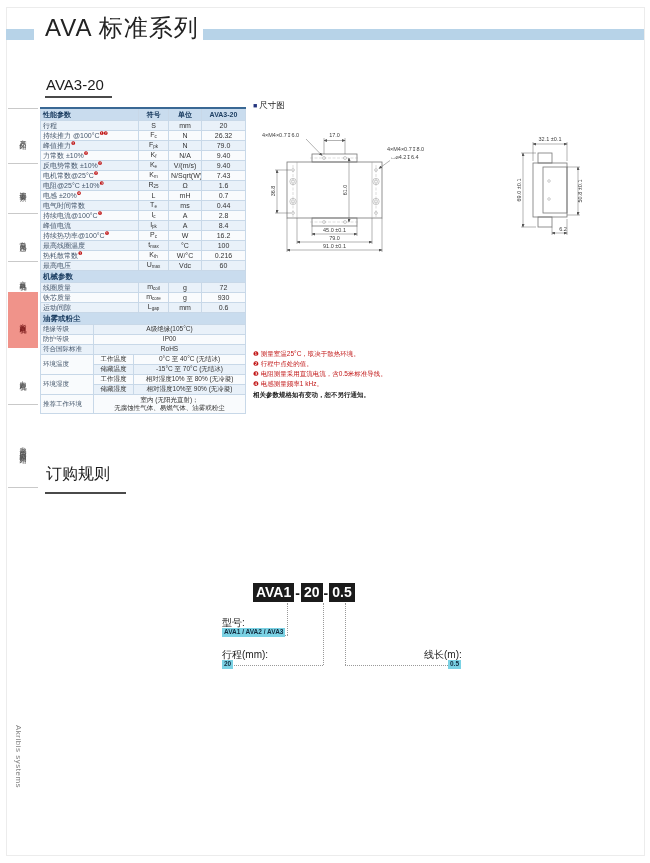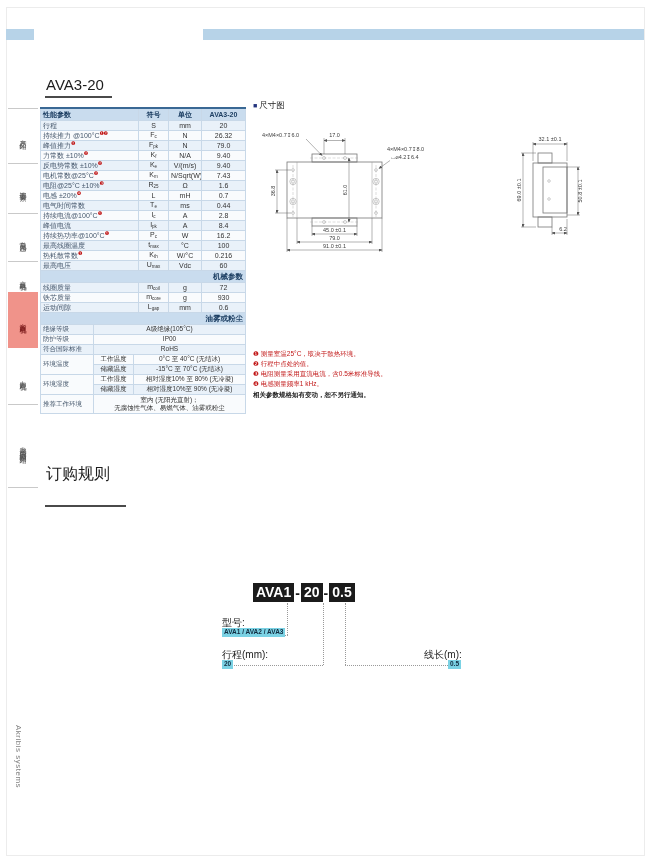--- a/index.html
+++ b/index.html
@@ -16,34 +16,34 @@
   
   .sb-item{position:absolute;left:8px;width:30px;display:flex;align-items:center;justify-content:center;color:#555;font-size:7px;cursor:pointer;}
   .sb-item span{writing-mode:vertical-rl;text-orientation:upright;letter-spacing:1px;line-height:1;}
   .sb-item.active{background:#f0938a;color:#7d1d1d;}
   .sb-div{position:absolute;left:8px;width:30px;border-top:1px solid #c9c9c9;height:0;}
   .brand{position:absolute;left:14px;top:725px;height:80px;writing-mode:vertical-rl;font-size:8px;color:#828282;letter-spacing:.5px;}
 
   
   h2.sec{position:absolute;margin:0;font-weight:normal;color:#1c1c1c;border-bottom:2px solid #4a4a4a;}
   #ava-heading{left:45px;top:76px;font-size:15px;padding:0 8px 3px 1px;}
-  #order-heading{left:45px;top:464px;font-size:16px;padding:0 16px 20px 1px;}
+  #order-heading{left:45px;top:464px;font-size:16px;padding:0 16px 7px 1px;}
 
   
   .tables{position:absolute;left:40px;top:107px;width:205px;}
   table.tbl{border-collapse:collapse;table-layout:fixed;width:205px;font-size:7px;color:#333;}
   table.tbl + table.tbl{margin-top:-1px;}
   .tbl td,.tbl th{border:1px solid #c8d8e8;padding:0 2px;height:9px;line-height:1;overflow:hidden;white-space:nowrap;}
   .tbl th{background:#c9dcee;color:#1d3f63;font-size:7px;height:11px;text-align:center;}
   .tbl th.lft,.tbl td.lft{text-align:left;}
   .tbl td{text-align:center;}
   #tbl-perf{border-top:2px solid #3a6894;}
   .tbl tbody tr:nth-child(odd){background:#e9f1f9;}
   .tbl tbody tr:nth-child(even){background:#f9fbfd;}
-  .tbl .sechead th{text-align:right;font-size:7.5px;}
+  .tbl .sechead th{text-align:left;font-size:7.5px;}
   .name{color:#44566b;}
   .mk{font-size:5px;color:#c11616;vertical-align:super;letter-spacing:-.5px;}
   .sub{font-size:4.5px;vertical-align:-1px;}
   #tbl-other td{font-size:6.5px;}
   #tbl-other td.twoline{height:18px;white-space:normal;line-height:1.3;}
 
   
   .diagram-label{position:absolute;left:253px;top:100px;font-size:8.5px;color:#222;}
   .diagram-label .sq{color:#24357e;font-size:7px;margin-right:2px;}
   svg.dims{position:absolute;left:250px;top:125px;}
@@ -67,20 +67,21 @@
   .dot-v{position:absolute;width:0;border-left:1px dotted #999;}
   .dot-h{position:absolute;height:0;border-top:1px dotted #999;}
 </style>
 </head>
 <body>
 
 <div class="page">
   <div class="frame"></div>
 
   <div class="bar bar-left"></div>
+  <h1 class="title">AVA 标准系列</h1>
   <div class="bar bar-right"></div>
 
   <div id="sidebar">
       <div class="sb-item" style="top: 110px; height: 52px;">
         <span>产品介绍</span>
       </div>
       <div class="sb-item" style="top: 164px; height: 48px;">
         <span>选型要素</span>
       </div>
       <div class="sb-item" style="top: 214px; height: 47px;">

